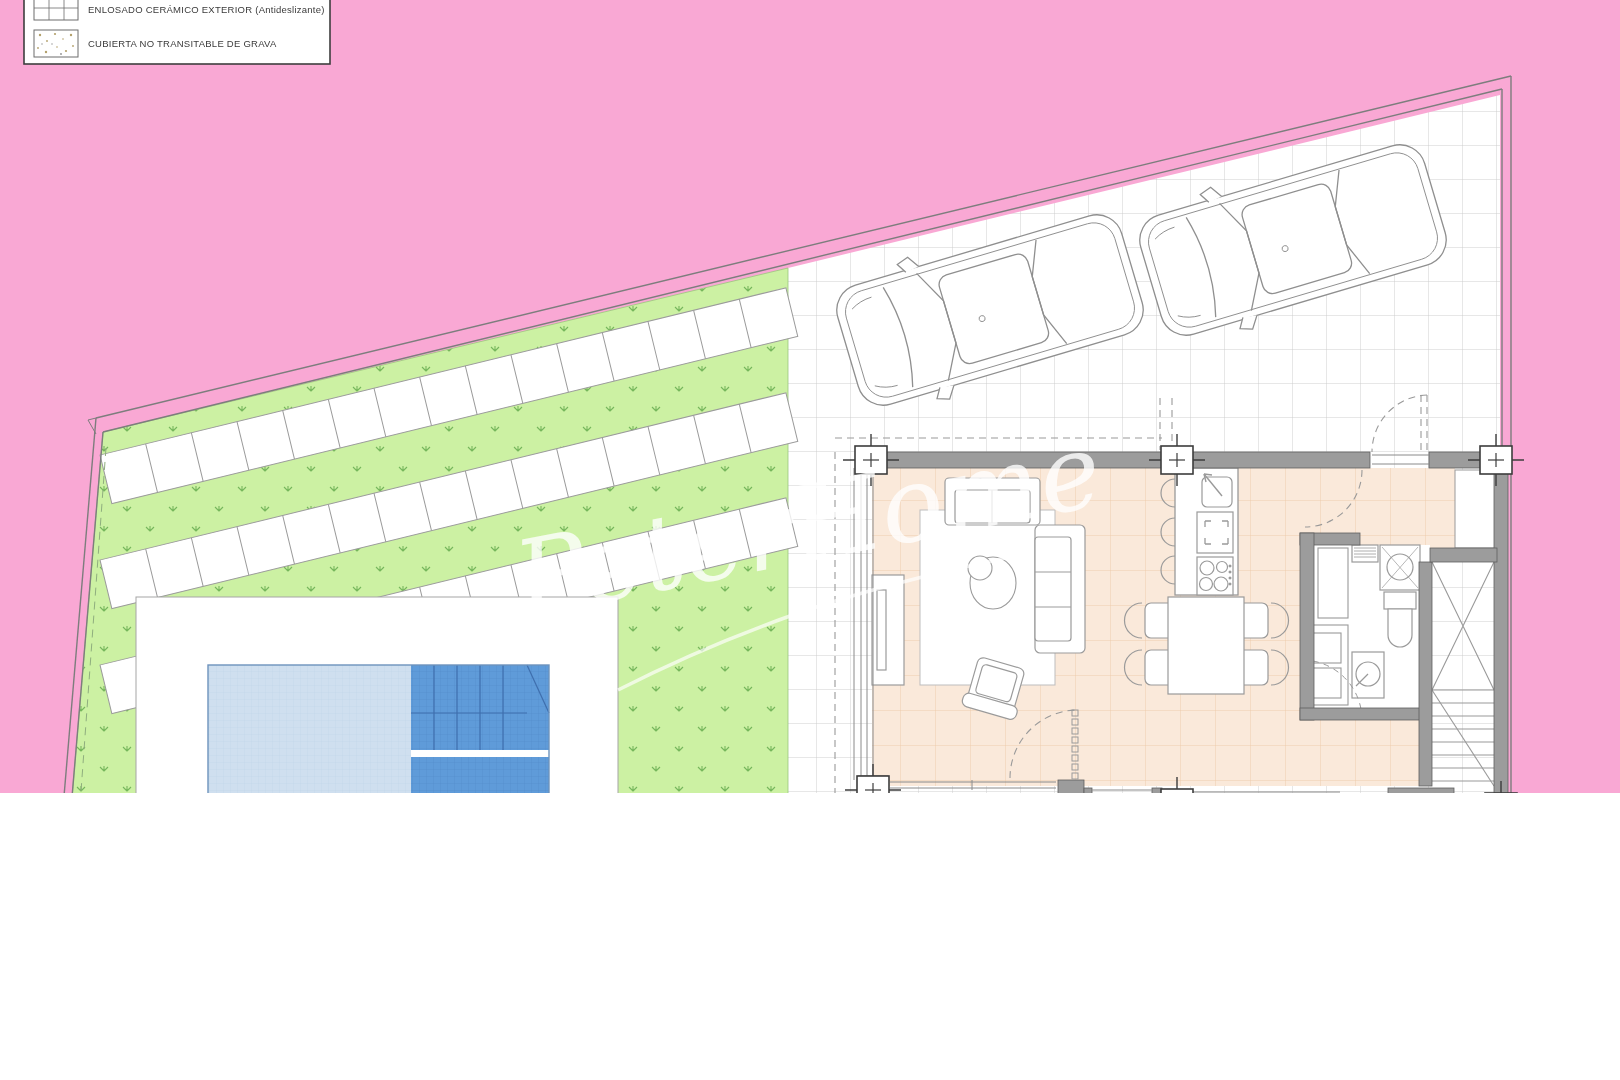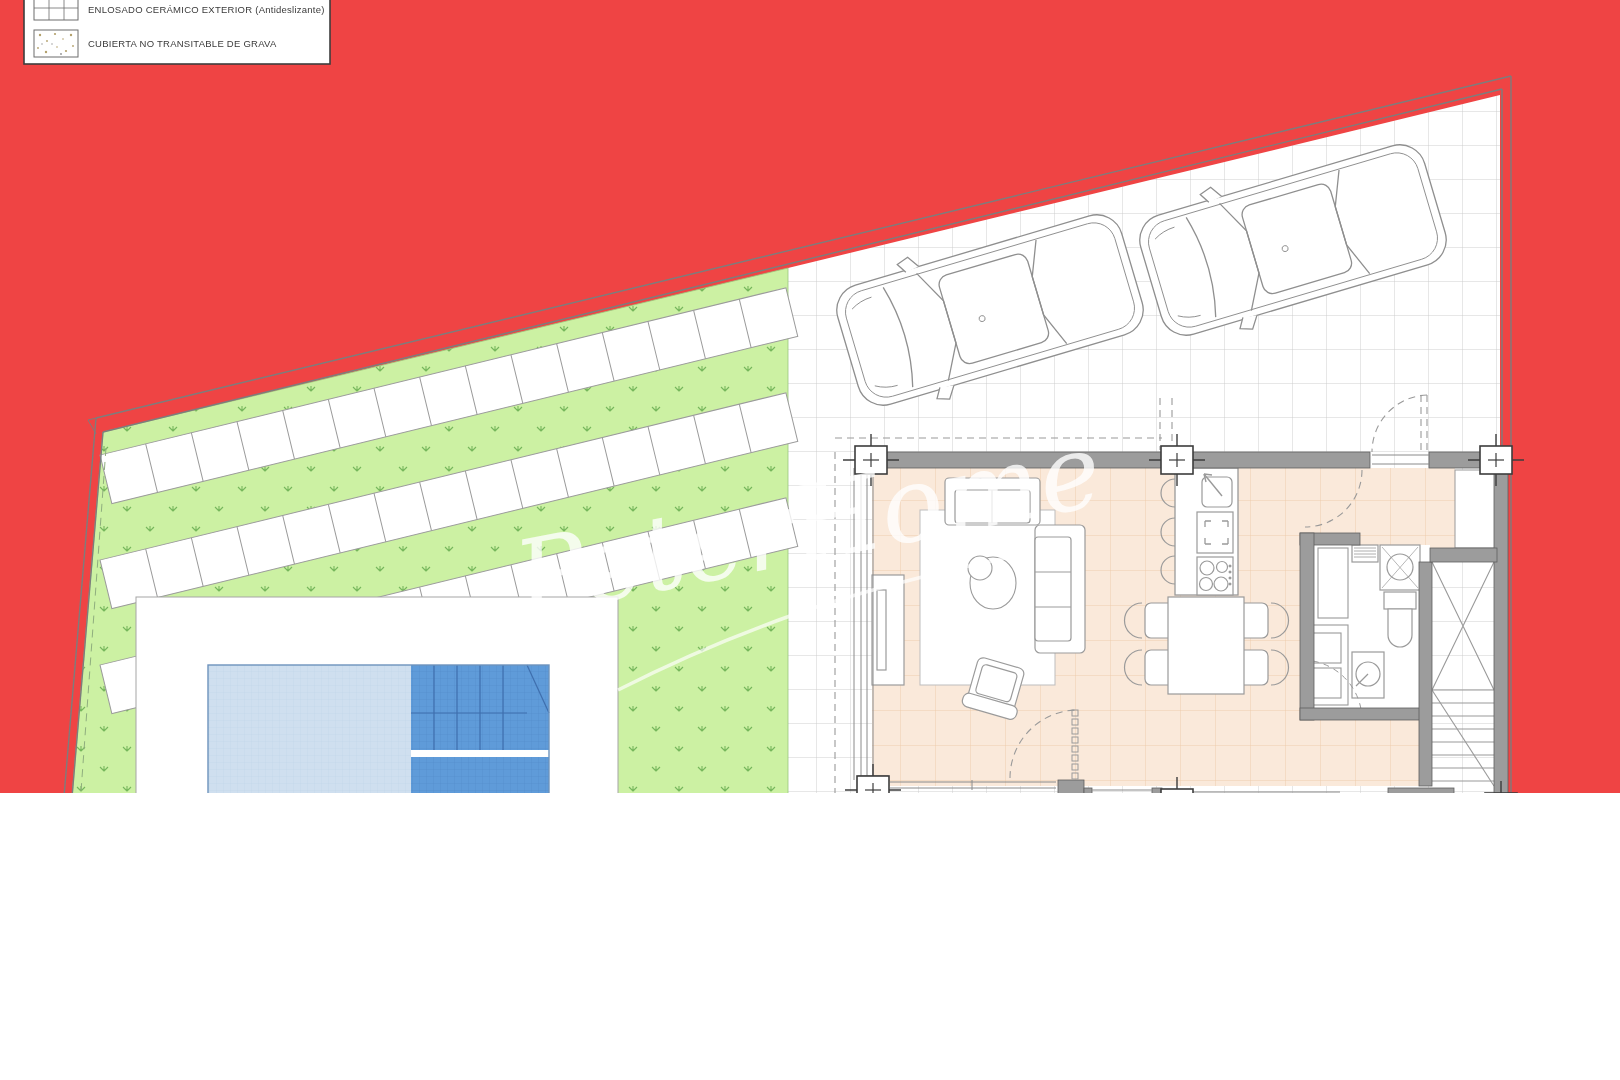--- a/index.html
+++ b/index.html
@@ -1,16 +1,16 @@
 <!DOCTYPE html>
 <html><head>
 <meta charset="utf-8">
 <style>
   html,body{margin:0;padding:0;background:#fff;}
-  .stage{position:relative;width:1620px;height:793px;background:#ef4444;overflow:hidden;
+  .stage{position:relative;width:1620px;height:793px;background:#f9a8d4;overflow:hidden;
          font-family:"Liberation Sans", sans-serif;}
   svg{display:block}
   .legend-label{font-family:"Liberation Sans", sans-serif;font-size:9.5px;fill:#3a3a3a;letter-spacing:.25px;}
   .watermark-text{font-family:"DejaVu Serif", serif;font-style:italic;fill:#ffffff;}
 </style>
 </head>
 <body>
 
 <div class="stage">
 <svg width="1620" height="1080" viewBox="0 0 1620 1080">

